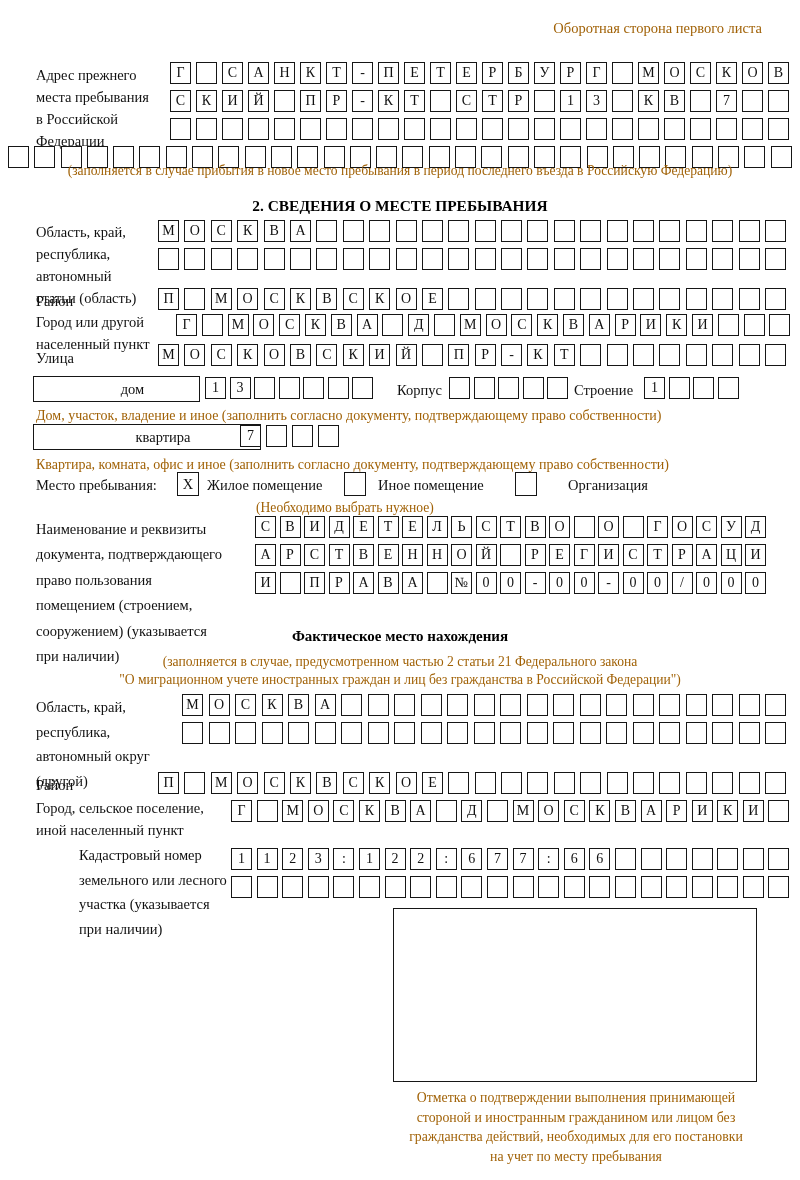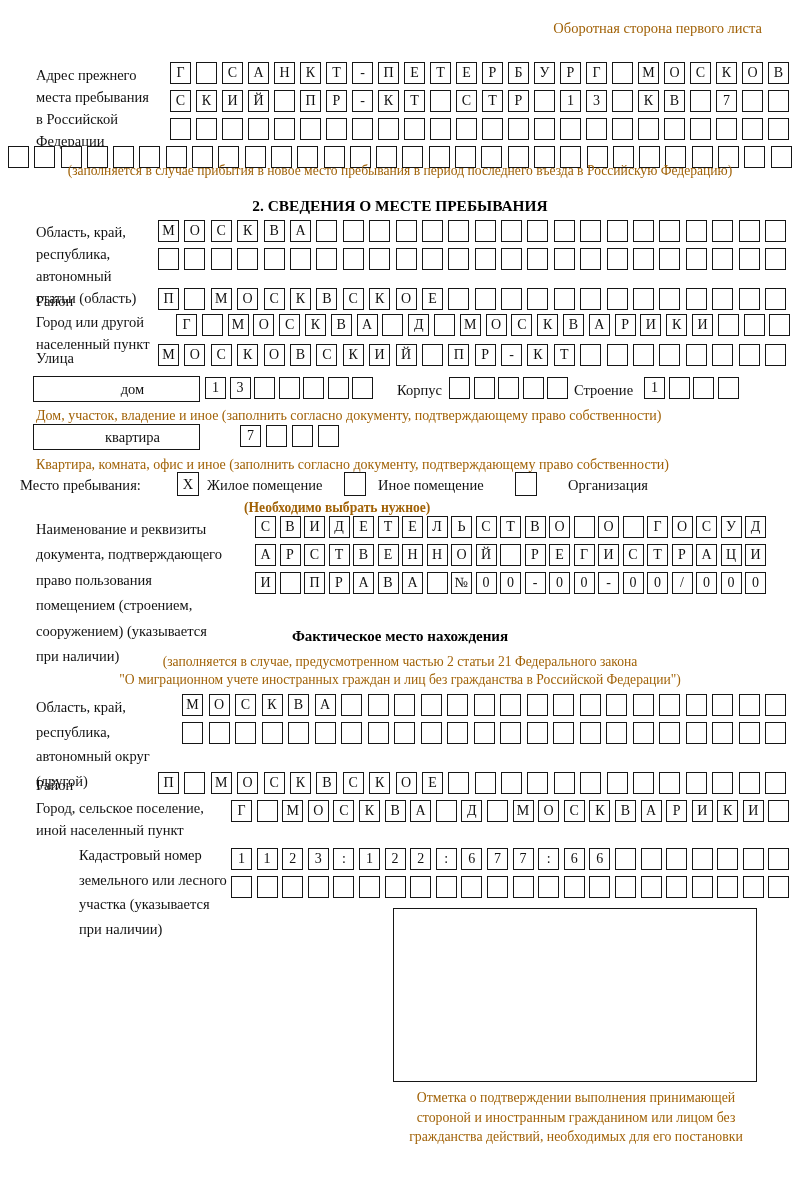--- a/index.html
+++ b/index.html
@@ -315,37 +315,37 @@
     </div>
   <div class="abs lbl" style="top:379px;left:574px;">Строение</div>
   <div class="cells g35" style="top:377px;left:644px;">
       <span class="cell">1</span>
       <span class="cell"></span>
       <span class="cell"></span>
       <span class="cell"></span>
     </div>
   <div class="abs note" style="top:408px;left:36px;font-size:14px;">Дом, участок, владение и иное (заполнить согласно документу, подтверждающему право собственности)</div>
 
-  <div class="widebox abs" style="top:424px;left:33px;width:167px;">квартира</div>
+  <div class="widebox abs" style="top:424px;left:33px;width:228px;">квартира</div>
   <div class="cells g50" style="top:425px;left:240px;">
       <span class="cell">7</span>
       <span class="cell"></span>
       <span class="cell"></span>
       <span class="cell"></span>
     </div>
   <div class="abs note" style="top:457px;left:36px;font-size:14px;">Квартира, комната, офис и иное (заполнить согласно документу, подтверждающему право собственности)</div>
 
-  <div class="abs lbl" style="top:474px;left:20px;">Место пребывания:</div>
+  <div class="abs lbl" style="top:474px;left:36px;">Место пребывания:</div>
   <div class="chk abs" style="top:472px;left:177px;">X</div>
   <div class="abs lbl" style="top:474px;left:207px;">Жилое помещение</div>
   <div class="chk abs" style="top:472px;left:344px;"></div>
   <div class="abs lbl" style="top:474px;left:378px;">Иное помещение</div>
   <div class="chk abs" style="top:472px;left:515px;"></div>
   <div class="abs lbl" style="top:474px;left:568px;text-align:center;">Организация</div>
-  <div class="abs note" style="top:500px;left:244px;font-weight:bold;">(Необходимо выбрать нужное)</div>
+  <div class="abs note" style="top:500px;left:256px;">(Необходимо выбрать нужное)</div>
 
   <div class="abs lbl lines" style="top:517px;left:36px;line-height:25.4px;">
       <div>Наименование и реквизиты</div>
       <div>документа, подтверждающего</div>
       <div>право пользования</div>
       <div>помещением (строением,</div>
       <div>сооружением) (указывается</div>
       <div>при наличии)</div>
     </div>
   <div class="cells g35" style="top:516px;left:255px;">
@@ -589,15 +589,16 @@
       <span class="cell"></span>
       <span class="cell"></span>
       <span class="cell"></span>
     </div>
 
   <div class="stamp abs" style="top:908px;left:393px;width:364px;height:174px;"></div>
   <div class="abs note lines" style="top:1088px;left:370px;width:412px;text-align:center;line-height:19.5px;font-size:13.8px;">
       <div>Отметка о подтверждении выполнения принимающей</div>
       <div>стороной и иностранным гражданином или лицом без</div>
       <div>гражданства действий, необходимых для его постановки</div>
+      <div>на учет по месту пребывания</div>
     </div>
 
 </div>
 
 </body></html>

